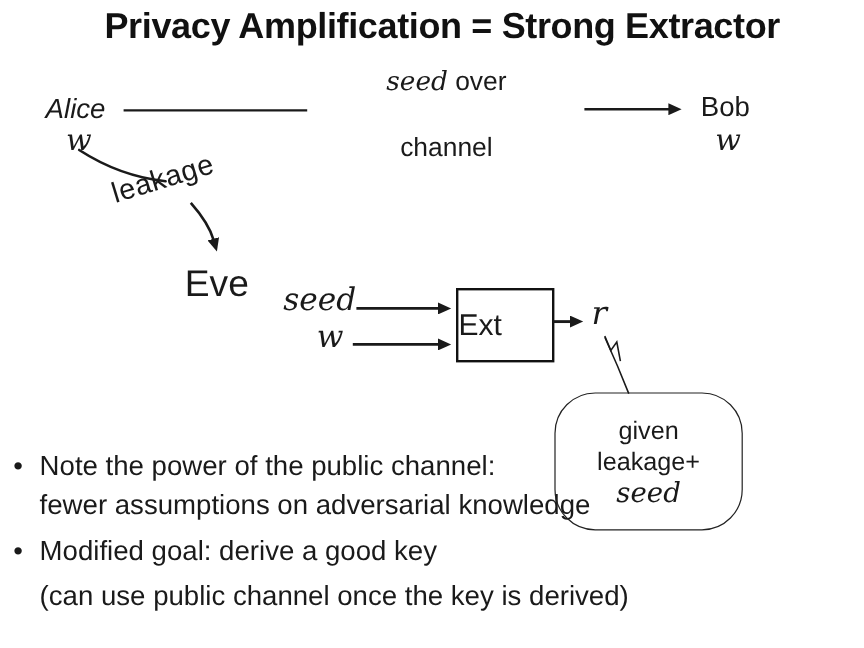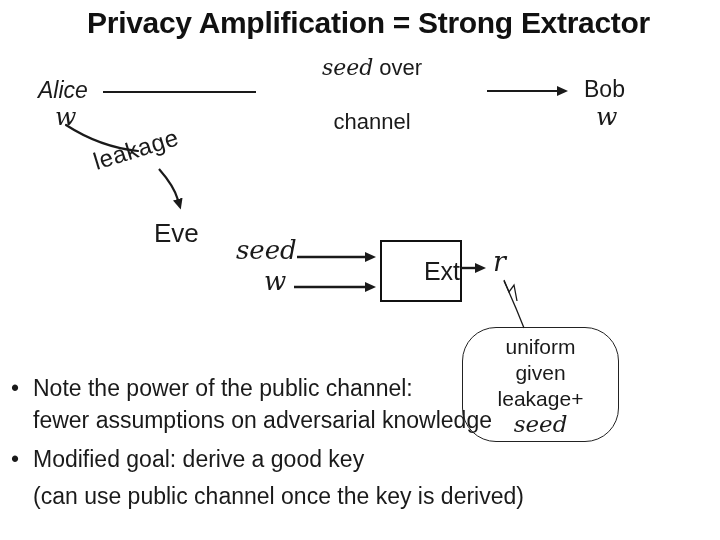--- a/index.html
+++ b/index.html
@@ -19,26 +19,26 @@
     left:262px;top:54px;width:220px;text-align:center;
     font-size:22px;line-height:27px;white-space:normal;
   }
   .channel-text .over{margin-left:6px;margin-top:35px;}
   .bob-label{left:584px;top:76px;font-size:23px;}
   .bob-var{left:596px;top:103px;font-size:25px;}
   .leakage-label{
     left:90px;top:149px;font-size:24px;
     transform:rotate(-17deg);transform-origin:left top;letter-spacing:0.5px;
   }
-  .eve-label{left:154px;top:219px;font-size:26px;}
+  .eve-label{left:154px;top:219px;font-size:31px;}
   .seed-input{left:236px;top:236px;font-size:26px;}
   .w-input{left:264px;top:267px;font-size:26px;}
   .ext-box{
     position:absolute;left:380px;top:240px;width:78px;height:58px;
-    border:2px solid #111;display:flex;align-items:center;justify-content:flex-end;
+    border:2px solid #111;display:flex;align-items:center;justify-content:flex-start;
     font-size:25px;background:#fff;
   }
   .r-output{left:493px;top:246px;font-size:27px;}
   .callout{
     position:absolute;left:462px;top:327px;width:155px;height:113px;
     border:1.5px solid #222;border-radius:34px;background:transparent;
     display:flex;flex-direction:column;align-items:center;justify-content:center;
     font-size:21px;line-height:26px;text-align:center;z-index:2;
   }
   .callout .mathvar{font-size:23px;line-height:24px;}
@@ -83,21 +83,20 @@
   <div class="t seed-input mathvar">seed</div>
   <div class="t w-input mathvar">w</div>
 
   <div class="ext-box">
     <span>Ext</span>
   </div>
 
   <div class="t r-output mathvar">r</div>
 
   <div class="callout">
-    <span>uniform</span>
     <span>given</span>
     <span>leakage+</span>
     <span class="mathvar">seed</span>
   </div>
 
   <svg class="overlay" width="720" height="540" viewBox="0 0 720 540">
     <defs>
       <marker id="ah" markerUnits="userSpaceOnUse" markerWidth="12" markerHeight="10" refX="1" refY="5" orient="auto">
         <path d="M0,0 L11,5 L0,10 Z" fill="#1a1a1a"></path>
       </marker>

